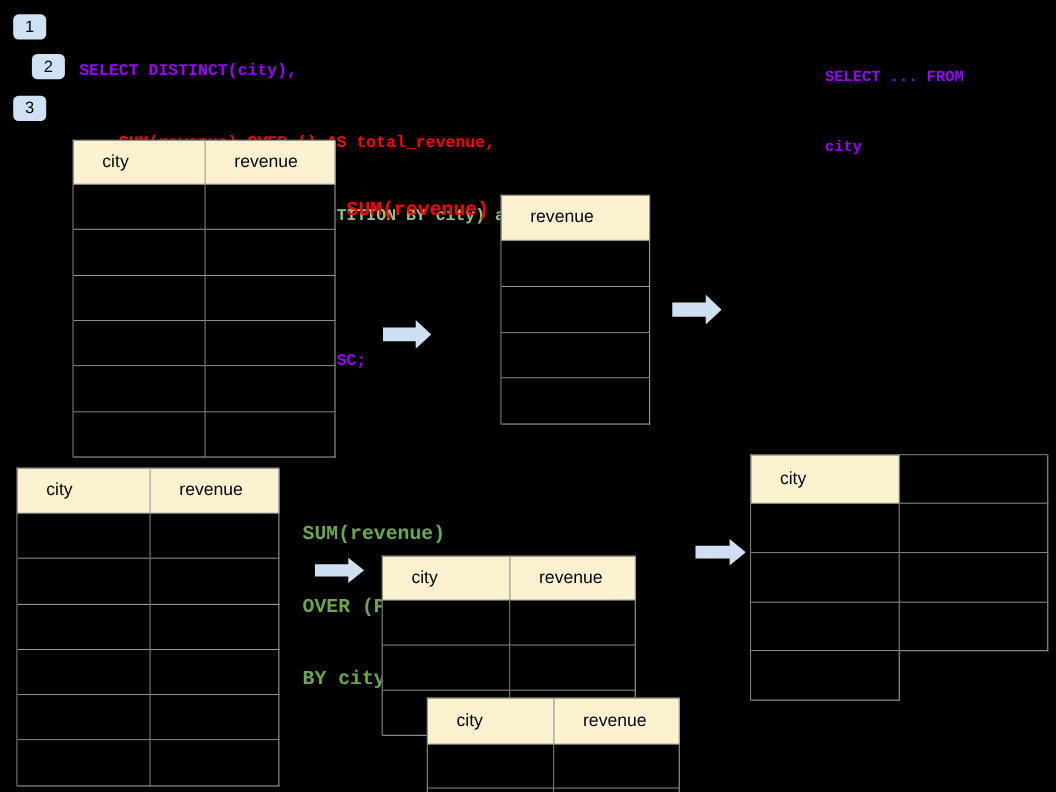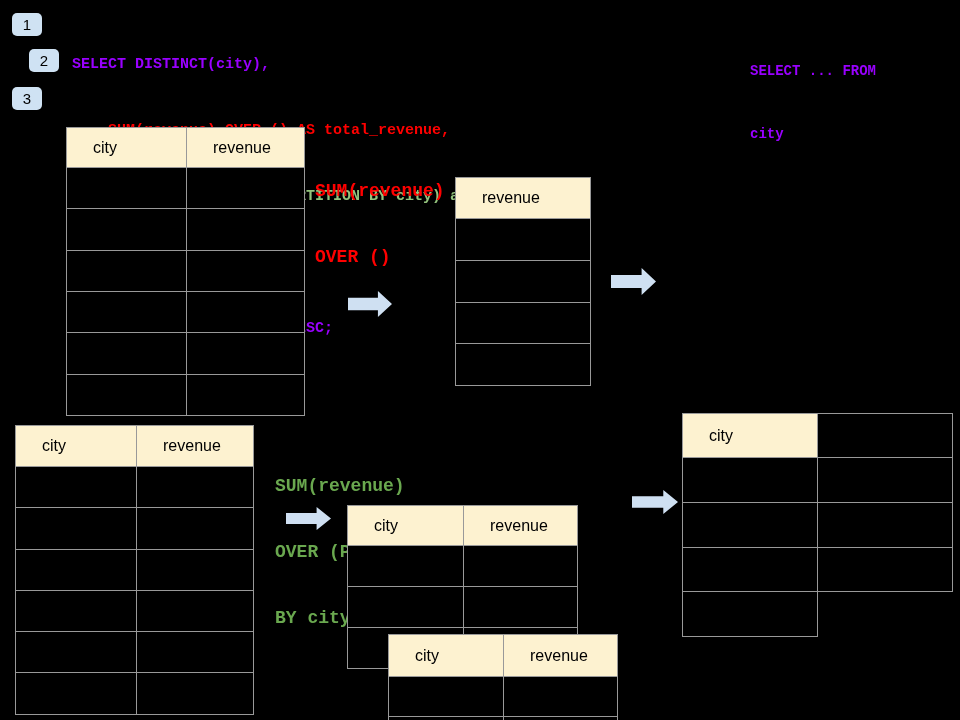--- a/index.html
+++ b/index.html
@@ -53,21 +53,20 @@
     <div style="color: rgb(153, 0, 255);">  ORDER by city_revenue DESC;</div>
   </div>
 
   <div class="codeblock side-code" style="color: rgb(153, 0, 255);">
     <div>SELECT ... FROM</div>
     <div>city</div>
   </div>
 
   <div class="codeblock annot-total" style="color: rgb(255, 0, 0);">
     <div>SUM(revenue)</div>
-    <div>OVER ()</div>
   </div>
 
   <div class="codeblock annot-part" style="color: rgb(106, 168, 79);">
     <div>SUM(revenue)</div>
     <div>OVER (PARTITION</div>
     <div>BY city)</div>
   </div>
 
   <div class="tbl" style="left: 66px; top: 127px; grid-template-columns: 120px 118px; grid-template-rows: 40px repeat(6, 41.33px);">
       <div class="hcell">city</div>

